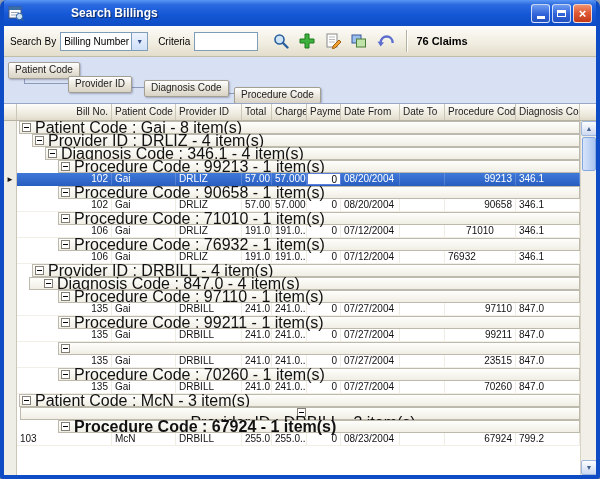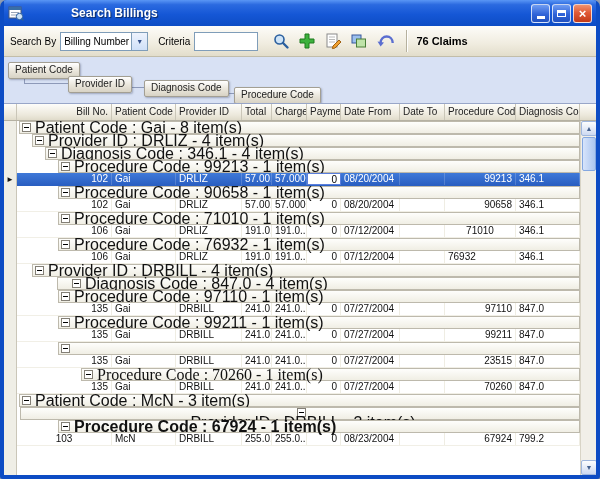--- a/index.html
+++ b/index.html
@@ -285,21 +285,21 @@
               <div class="cell" style="width: 71px; ">76932</div>
               <div class="cell" style="width: 64px; text-align: left;">346.1</div>
             </div>
             <div class="grow">
               <div class="gband" style="margin-left: 15px;">
                 <span class="cbox"></span>
                 <span class="glabel">Provider ID : DRBILL - 4 item(s)</span>
               </div>
             </div>
             <div class="grow">
-              <div class="gband" style="margin-left: 40px; padding-left: 14px;">
+              <div class="gband" style="margin-left: 12px; padding-left: 14px;">
                 <span class="cbox"></span>
                 <span class="glabel">Diagnosis Code : 847.0 - 4 item(s)</span>
               </div>
             </div>
             <div class="grow">
               <div class="gband" style="margin-left: 41px;">
                 <span class="cbox"></span>
                 <span class="glabel">Procedure Code : 97110 - 1 item(s)</span>
               </div>
             </div>
@@ -344,21 +344,21 @@
               <div class="cell" style="width: 66px; text-align: left;">DRBILL</div>
               <div class="cell" style="width: 30px; text-align: left;">241.0...</div>
               <div class="cell" style="width: 35px; text-align: left;">241.0...</div>
               <div class="cell" style="width: 34px; text-align: right;">0</div>
               <div class="cell" style="width: 59px; text-align: left;">07/27/2004</div>
               <div class="cell" style="width: 45px; text-align: left;"></div>
               <div class="cell" style="width: 71px; text-align: right;">23515</div>
               <div class="cell" style="width: 64px; text-align: left;">847.0</div>
             </div>
             <div class="grow">
-              <div class="gband" style="margin-left: 64px; font-family: Liberation Serif, serif;">
+              <div class="gband" style="margin-left: 41px;">
                 <span class="cbox"></span>
                 <span class="glabel">Procedure Code : 70260 - 1 item(s)</span>
               </div>
             </div>
             <div class="drow">
               <div class="cell" style="width: 95px; text-align: right;">135</div>
               <div class="cell" style="width: 64px; text-align: left;">Gai</div>
               <div class="cell" style="width: 66px; text-align: left;">DRBILL</div>
               <div class="cell" style="width: 30px; text-align: left;">241.0...</div>
               <div class="cell" style="width: 35px; text-align: left;">241.0...</div>
@@ -380,21 +380,21 @@
                 <span class="glabel">Provider ID : DRBILL - 3 item(s)</span>
               </div>
             </div>
             <div class="grow">
               <div class="gband" style="margin-left: 41px; font-weight: bold;">
                 <span class="cbox"></span>
                 <span class="glabel">Procedure Code : 67924 - 1 item(s)</span>
               </div>
             </div>
             <div class="drow">
-              <div class="cell" style="width: 95px; text-align: center;">103</div>
+              <div class="cell" style="width: 95px; text-align: left;">103</div>
               <div class="cell" style="width: 64px; text-align: left;">McN</div>
               <div class="cell" style="width: 66px; text-align: left;">DRBILL</div>
               <div class="cell" style="width: 30px; text-align: left;">255.0...</div>
               <div class="cell" style="width: 35px; text-align: left;">255.0...</div>
               <div class="cell" style="width: 34px; text-align: right;">0</div>
               <div class="cell" style="width: 59px; text-align: left;">08/23/2004</div>
               <div class="cell" style="width: 45px; text-align: left;"></div>
               <div class="cell" style="width: 71px; text-align: right;">67924</div>
               <div class="cell" style="width: 64px; text-align: left;">799.2</div>
             </div>

